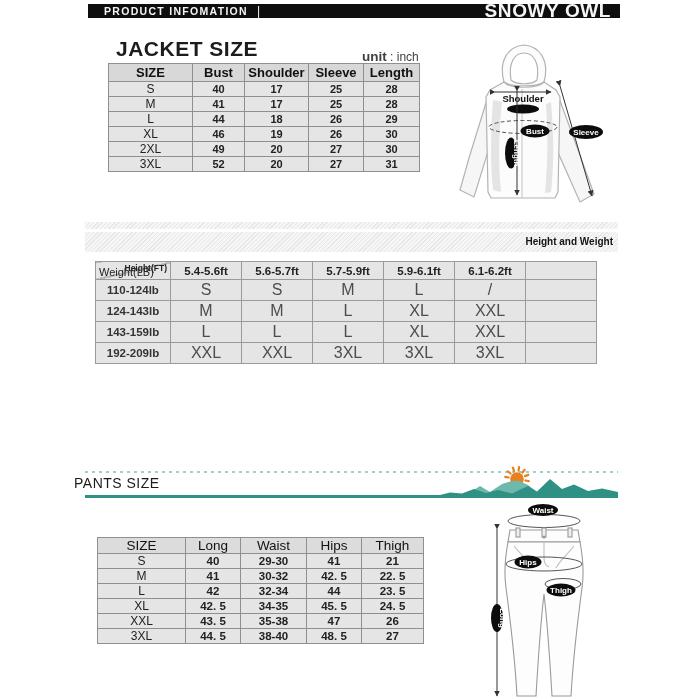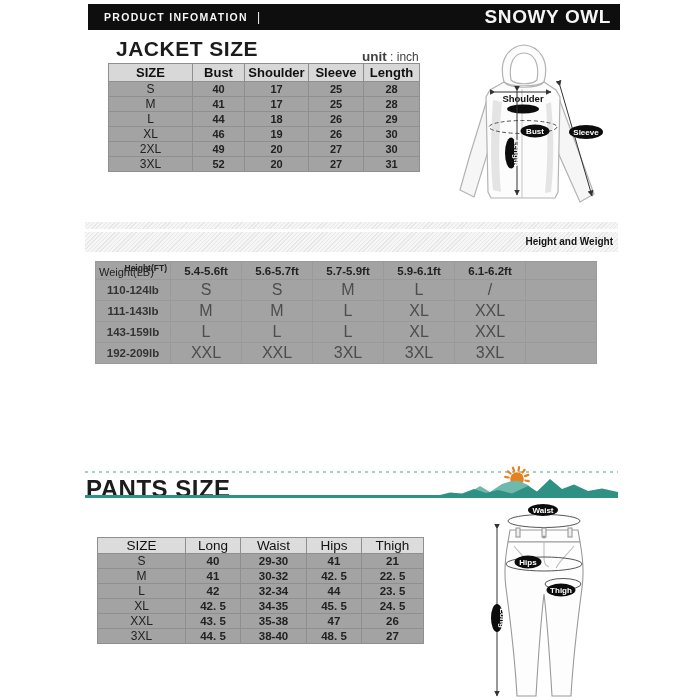--- a/index.html
+++ b/index.html
@@ -6,36 +6,36 @@
   * { margin:0; padding:0; box-sizing:border-box; }
   html,body { background:#ffffff; }
   body {
     width:700px; height:700px; position:relative; overflow:hidden;
     font-family:"Liberation Sans", sans-serif; color:#1c1c1c;
   }
   .abs { position:absolute; }
 
   
   .topbar {
-    left:88px; top:4px; width:532px; height:26px; background:#0e0e0e;
+    left:88px; top:4px; width:532px; height:14px; background:#0e0e0e;
     display:flex; align-items:center; justify-content:space-between;
     padding:0 9px 0 16px; color:#f5f5f5;
   }
   .topbar .left { font-size:10.5px; font-weight:600; letter-spacing:1.3px; display:flex; align-items:center; gap:9px; }
   .topbar .sep { font-weight:300; font-size:12px; }
   .topbar .brand { font-size:19px; font-weight:800; letter-spacing:0.6px; }
 
   
   .jacket-title { left:116px; top:37px; font-size:21px; font-weight:800; letter-spacing:0.5px; }
   .unit { left:362px; top:49px; font-size:12px; color:#404040; }
   .unit b { font-size:13.5px; }
-  .pants-title { left:86px; top:475px; font-size:24px; font-weight:700; letter-spacing:0.5px; }
-
-  
-  table { border-collapse:collapse; table-layout:fixed; background:#a3a3a3; }
+  .pants-title { left:74px; top:475px; font-size:14px; font-weight:400; letter-spacing:0.5px; }
+
+  
+  table { border-collapse:collapse; table-layout:fixed; background:#e5e5e5; }
   th, td { border:1px solid #8f8f8f; text-align:center; vertical-align:middle; padding:0; overflow:hidden; white-space:nowrap; }
 
   
   .jacket-table { left:108px; top:63px; width:311px; }
   .jacket-table th { background:#d8d8d8; height:18px; font-size:13px; font-weight:700; color:#111; }
   .jacket-table td { height:13px; font-size:11px; font-weight:600; color:#222; }
   .jacket-table td.col0 { font-size:12px; font-weight:400; }
 
   
   .hw-strip { left:85px; top:222px; width:533px; height:7px;
@@ -211,21 +211,21 @@
       <tr>
         <td class="col0">110-124lb</td>
         <td class="col1">S</td>
         <td class="col2">S</td>
         <td class="col3">M</td>
         <td class="col4">L</td>
         <td class="col5">/</td>
         <td class="col6"></td>
       </tr>
       <tr>
-        <td class="col0">111-143lb</td>
+        <td class="col0">124-143lb</td>
         <td class="col1">M</td>
         <td class="col2">M</td>
         <td class="col3">L</td>
         <td class="col4">XL</td>
         <td class="col5">XXL</td>
         <td class="col6"></td>
       </tr>
       <tr>
         <td class="col0">143-159lb</td>
         <td class="col1">L</td>

